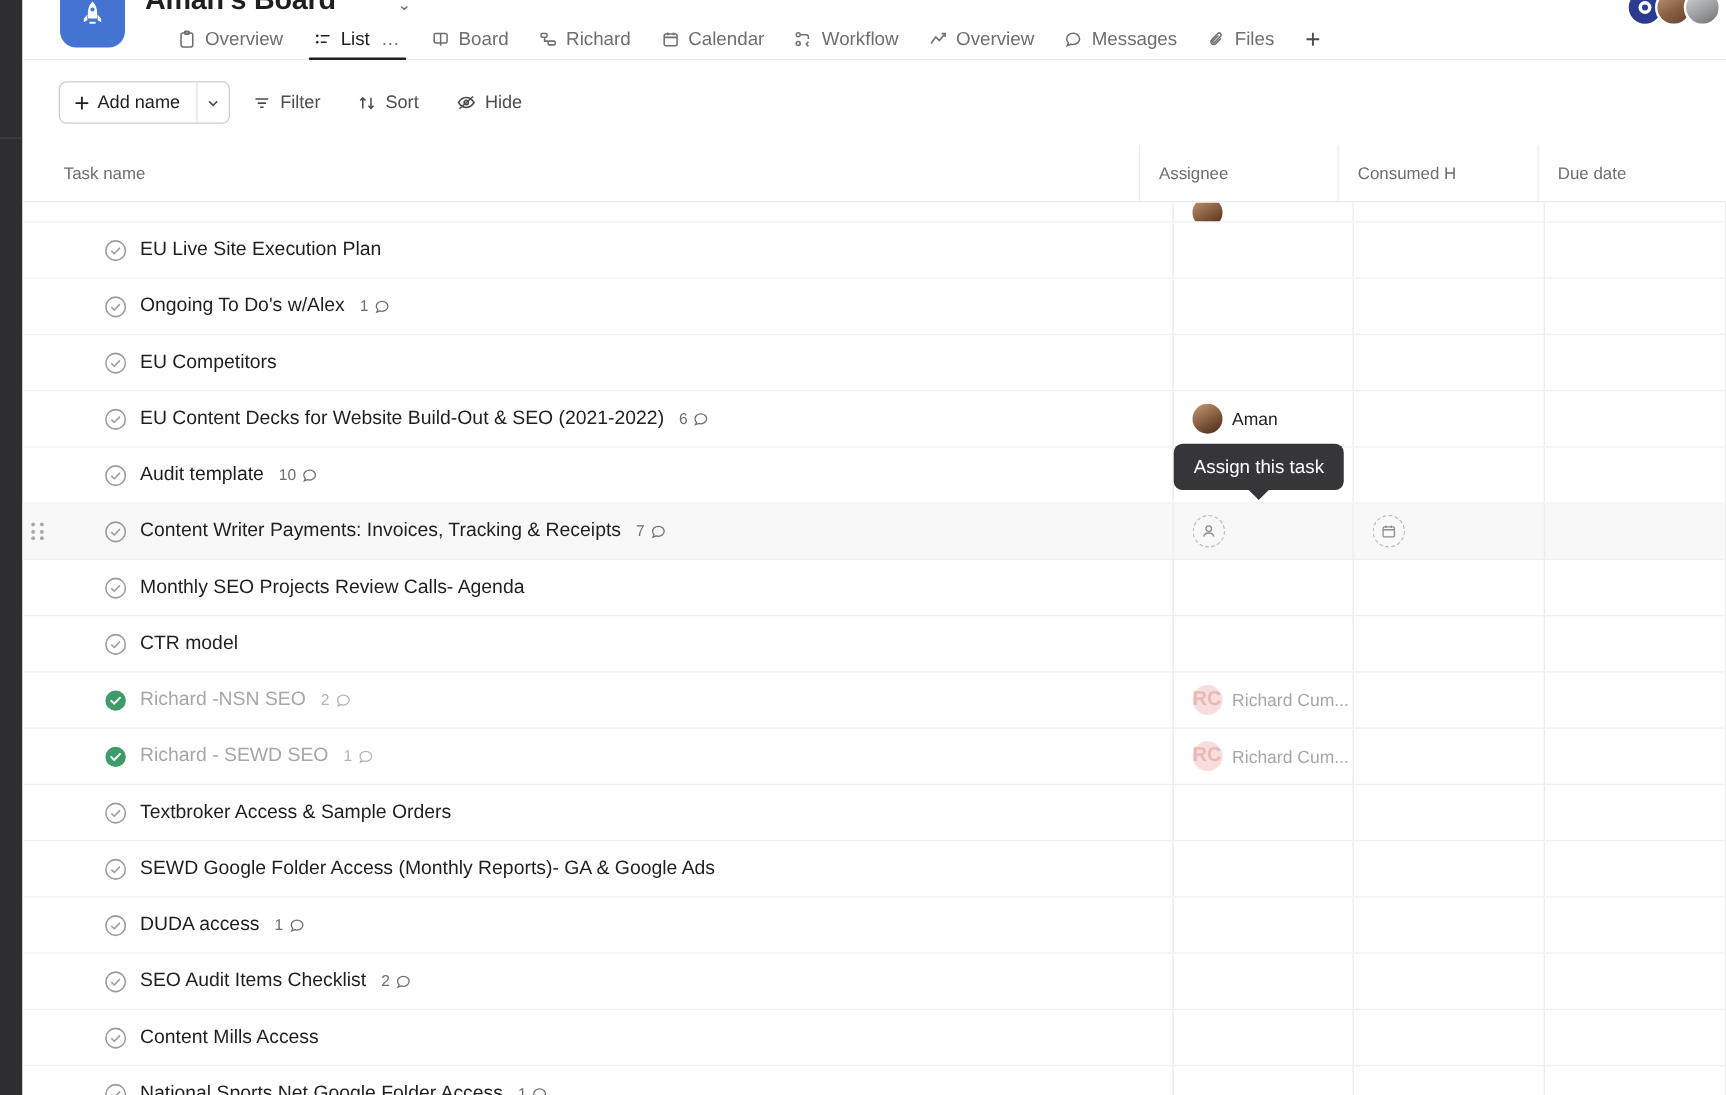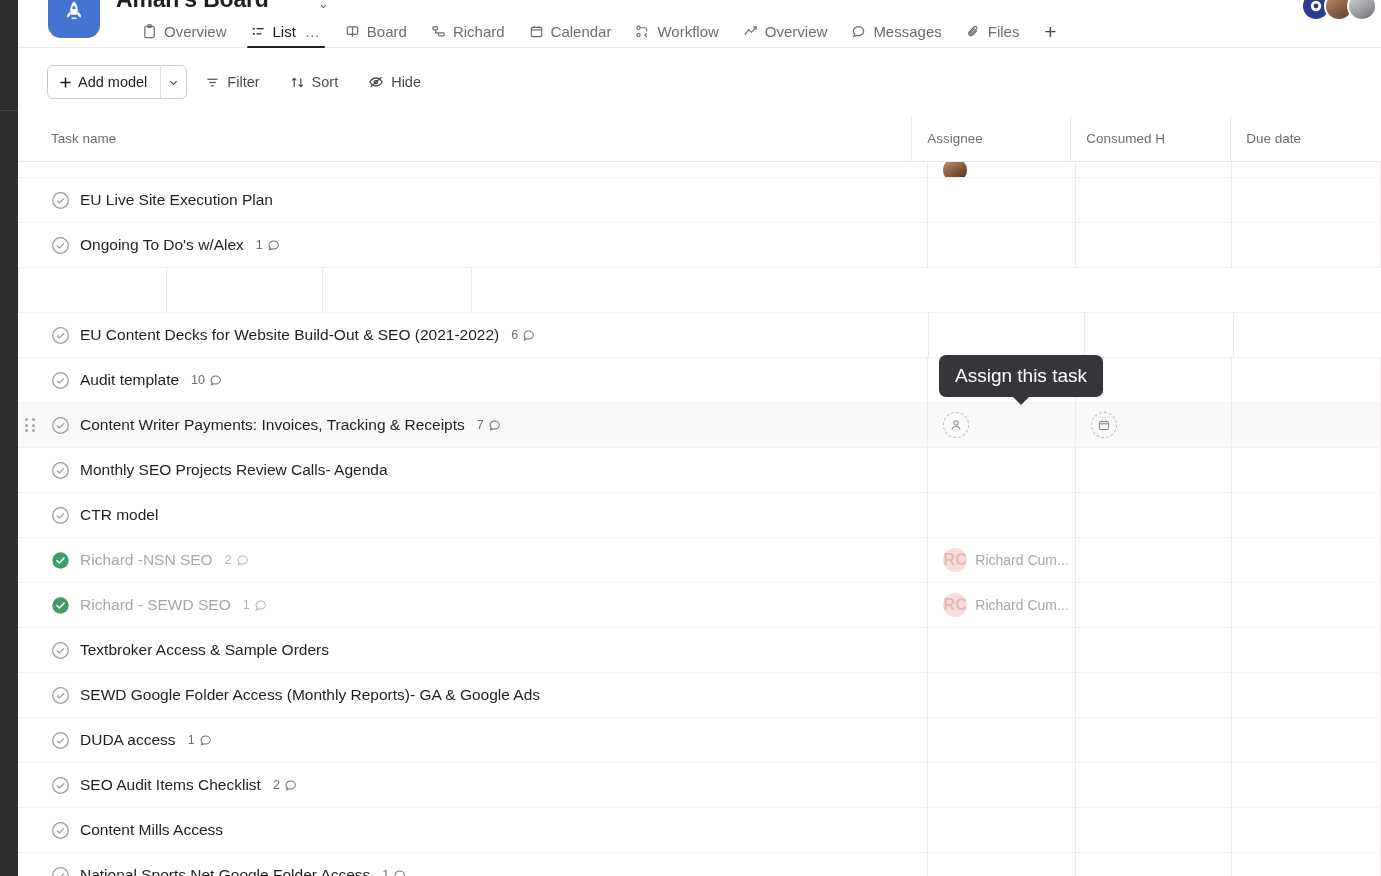--- a/index.html
+++ b/index.html
@@ -124,20 +124,21 @@
   .col-due { width: 156px; }
   .col-consumed { width: 149px; }
 
   .tbody {
     position: absolute; left: 18px; top: 162px; right: 0; bottom: 0;
     background: #fff; overflow: hidden;
   }
   .row {
     position: relative; height: 45px; display: flex; align-items: stretch;
     border-bottom: 1px solid #f1efef;
+    padding-left: 32px;
   }
   .row.hovered { background: #f9f8f8; }
   .row.clipped-top { height: 16px; overflow: hidden; }
 
   .cell { display: flex; align-items: center; border-left: 1px solid #edeae9; }
   .cell.first { border-left: none; }
   .cell-task { width: 910px; padding-left: 33px; gap: 0; }
   .cell-assignee { width: 148px; padding-left: 15px; gap: 8px; }
   .cell-due { width: 156px; padding-left: 15px; }
   .cell-consumed { width: 149px; }
@@ -176,21 +177,21 @@
     border: 1.3px dashed #b9b8b8;
     display: flex; align-items: center; justify-content: center;
     cursor: pointer;
   }
 
   
   .tooltip {
     position: absolute; left: 939px; top: 355px;
     background: #36363a; color: #fff;
     border-radius: 7px; padding: 10px 16px;
-    font-size: 19px; white-space: nowrap; z-index: 50;
+    font-size: 15px; white-space: nowrap; z-index: 50;
   }
   .tooltip::after {
     content: ""; position: absolute; left: 50%; bottom: -8px;
     transform: translateX(-50%);
     border-left: 9px solid transparent; border-right: 9px solid transparent;
     border-top: 9px solid #36363a;
   }
 </style>
 </head>
 <body>
@@ -307,21 +308,21 @@
     </div>
   </div>
 
   <div class="toolbar">
     <div class="addtask">
       <div class="addtask-main">
         <svg width="13" height="13" viewBox="0 0 14 14" stroke="#1e1f21" stroke-width="1.6">
             <line x1="7" y1="1.5" x2="7" y2="12.5"></line>
             <line x1="1.5" y1="7" x2="12.5" y2="7"></line>
           </svg>
-        <span>Add model</span>
+        <span>Add name</span>
       </div>
       <div class="addtask-caret">
         <svg width="11" height="11" viewBox="0 0 12 12" fill="none" stroke="#4b4c4d" stroke-width="1.4">
             <path d="M2.5 4.5 6 8l3.5-3.5"></path>
           </svg>
       </div>
     </div>
 
     <div class="tb-btn">
       <svg width="15" height="15" viewBox="0 0 16 16" stroke="#4b4c4d" stroke-width="1.3">
@@ -396,40 +397,53 @@
               <path d="M12.2 6.5c0 2.4-2.3 4.3-5 4.3-.6 0-1.2-.1-1.8-.3L2.6 11.6l.9-2.1A3.9 3.9 0 0 1 2.2 6.5c0-2.4 2.3-4.3 5-4.3s5 1.9 5 4.3z"></path>
             </svg>
           </span>
         </div>
         <div class="cell cell-assignee"></div>
         <div class="cell cell-due"></div>
         <div class="cell cell-consumed"></div>
         <div class="cell-extra"></div>
       </div>
       <div class="row">
+        <div class="cell first cell-task">
+          <span class="checkcircle">
+            <svg width="19" height="19" viewBox="0 0 20 20" fill="none" stroke="#9b9b9b" stroke-width="1.3">
+              <circle cx="10" cy="10" r="8.2"></circle>
+              <path d="M6.4 10.2l2.5 2.4 4.7-4.9"></path>
+            </svg>
+          </span>
+          <span class="taskname">EU Competitors</span>
+        </div>
         <div class="cell cell-assignee"></div>
         <div class="cell cell-due"></div>
         <div class="cell cell-consumed"></div>
         <div class="cell-extra"></div>
       </div>
       <div class="row">
         <div class="cell first cell-task">
           <span class="checkcircle">
             <svg width="19" height="19" viewBox="0 0 20 20" fill="none" stroke="#9b9b9b" stroke-width="1.3">
               <circle cx="10" cy="10" r="8.2"></circle>
               <path d="M6.4 10.2l2.5 2.4 4.7-4.9"></path>
             </svg>
           </span>
           <span class="taskname">EU Content Decks for Website Build-Out &amp; SEO (2021-2022)</span>
           <span class="comments">
             <span>6</span>
             <svg width="13" height="13" viewBox="0 0 14 14" fill="none" stroke="currentColor" stroke-width="1.1">
               <path d="M12.2 6.5c0 2.4-2.3 4.3-5 4.3-.6 0-1.2-.1-1.8-.3L2.6 11.6l.9-2.1A3.9 3.9 0 0 1 2.2 6.5c0-2.4 2.3-4.3 5-4.3s5 1.9 5 4.3z"></path>
             </svg>
           </span>
+        </div>
+        <div class="cell cell-assignee">
+          <span class="assignee-av photo"></span>
+          <span class="assignee-name">Aman</span>
         </div>
         <div class="cell cell-due"></div>
         <div class="cell cell-consumed"></div>
         <div class="cell-extra"></div>
       </div>
       <div class="row">
         <div class="cell first cell-task">
           <span class="checkcircle">
             <svg width="19" height="19" viewBox="0 0 20 20" fill="none" stroke="#9b9b9b" stroke-width="1.3">
               <circle cx="10" cy="10" r="8.2"></circle>

